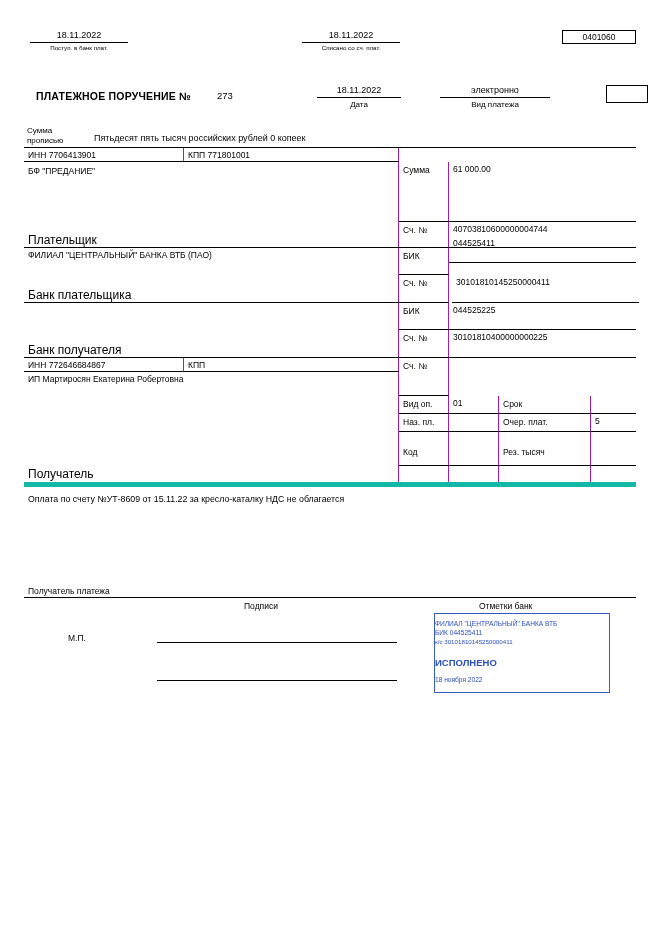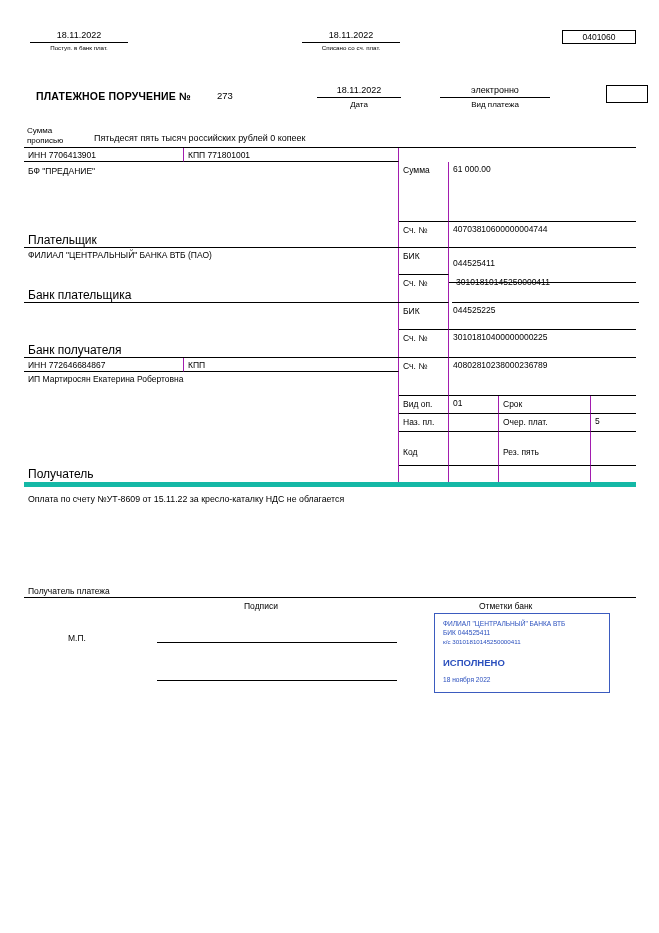--- a/index.html
+++ b/index.html
@@ -236,21 +236,21 @@
     border-bottom: 1px solid #000;
   }
   .bank-mark {
     position: absolute;
     left: 410px;
     top: 15px;
     width: 176px;
     height: 80px;
     border: 1px solid #3b5bbf;
     color: #2a4fbd;
-    padding: 5px 8px;
+    padding: 5px 0;
   }
   .bm-l1 { font-size: 6.6px; line-height: 9px; }
   .bm-l2 { font-size: 6.6px; line-height: 9px; }
   .bm-l3 { font-size: 6.2px; line-height: 9px; }
   .bm-exec {
     font-size: 9.5px;
     font-weight: bold;
     margin-top: 11px;
   }
   .bm-date {
@@ -320,21 +320,21 @@
     <div class="cell lbl br bb" style="left:375px; top:74px; width:50px; height:26px;">Сч. №</div>
     <div class="cell txt bb" style="left:425px; top:74px; width:187px; height:26px;">40703810600000004744</div>
 
     <div class="cell br" style="left:0; top:100px; width:375px; height:55px;">
       <div class="txt">ФИЛИАЛ "ЦЕНТРАЛЬНЫЙ" БАНКА ВТБ (ПАО)</div>
       <div class="cap-bottom">Банк плательщика</div>
     </div>
     <div class="cell bb" style="left:0; top:154px; width:375px; height:1px;"></div>
 
     <div class="cell lbl br bb" style="left:375px; top:100px; width:50px; height:27px;">БИК</div>
-    <div class="cell txt bb" style="left:425px; top:108px; width:187px; height:27px;">044525411</div>
+    <div class="cell txt bb" style="left:425px; top:88px; width:187px; height:27px;">044525411</div>
     <div class="cell lbl br bb" style="left:375px; top:127px; width:50px; height:28px;">Сч. №</div>
     <div class="cell txt bb" style="left:428px; top:127px; width:187px; height:28px;">30101810145250000411</div>
 
     <div class="cell br" style="left:0; top:155px; width:375px; height:55px;">
       <div class="cap-bottom">Банк получателя</div>
     </div>
     <div class="cell bb" style="left:0; top:209px; width:375px; height:1px;"></div>
 
     <div class="cell lbl br bb" style="left:375px; top:155px; width:50px; height:27px;">БИК</div>
     <div class="cell txt bb" style="left:425px; top:155px; width:187px; height:27px;">044525225</div>
@@ -349,38 +349,37 @@
       <span>КПП</span>
       <span></span>
     </div>
 
     <div class="cell br" style="left:0; top:224px; width:375px; height:110px;">
       <div class="txt">ИП Мартиросян Екатерина Робертовна</div>
       <div class="cap-bottom">Получатель</div>
     </div>
 
     <div class="cell lbl br bb" style="left:375px; top:210px; width:50px; height:38px;">Сч. №</div>
-    <div class="cell txt bb" style="left:425px; top:210px; width:187px; height:38px;">40802810238000236789</div>
 
     <div class="cell lbl br bb" style="left:375px; top:248px; width:50px; height:18px;">Вид оп.</div>
     <div class="cell txt br bb" style="left:425px; top:248px; width:50px; height:18px;">01</div>
     <div class="cell lbl br bb" style="left:475px; top:248px; width:92px; height:18px;">Срок</div>
     <div class="cell txt bb" style="left:567px; top:248px; width:45px; height:18px;"></div>
 
     <div class="cell lbl br bb" style="left:375px; top:266px; width:50px; height:18px;">Наз. пл.</div>
     <div class="cell txt br bb" style="left:425px; top:266px; width:50px; height:18px;"></div>
     <div class="cell lbl br bb" style="left:475px; top:266px; width:92px; height:18px;">Очер. плат.</div>
     <div class="cell txt bb" style="left:567px; top:266px; width:45px; height:18px;">5</div>
 
     <div class="cell lbl br bb" style="left:375px; top:284px; width:50px; height:34px;">
       <span style="position:relative; top:12px;">Код</span>
     </div>
     <div class="cell txt br bb" style="left:425px; top:284px; width:50px; height:34px;"></div>
     <div class="cell lbl br bb" style="left:475px; top:284px; width:92px; height:34px;">
-      <span style="position:relative; top:12px;">Рез. пять</span>
+      <span style="position:relative; top:12px;">Рез. тысяч</span>
     </div>
     <div class="cell txt bb" style="left:567px; top:284px; width:45px; height:34px;"></div>
 
     <div class="cell br" style="left:375px; top:318px; width:50px; height:16px;"></div>
     <div class="cell br" style="left:425px; top:318px; width:50px; height:16px;"></div>
     <div class="cell br" style="left:475px; top:318px; width:92px; height:16px;"></div>
     <div class="cell" style="left:567px; top:318px; width:45px; height:16px;"></div>
   </div>
 
   <div class="purpose">

